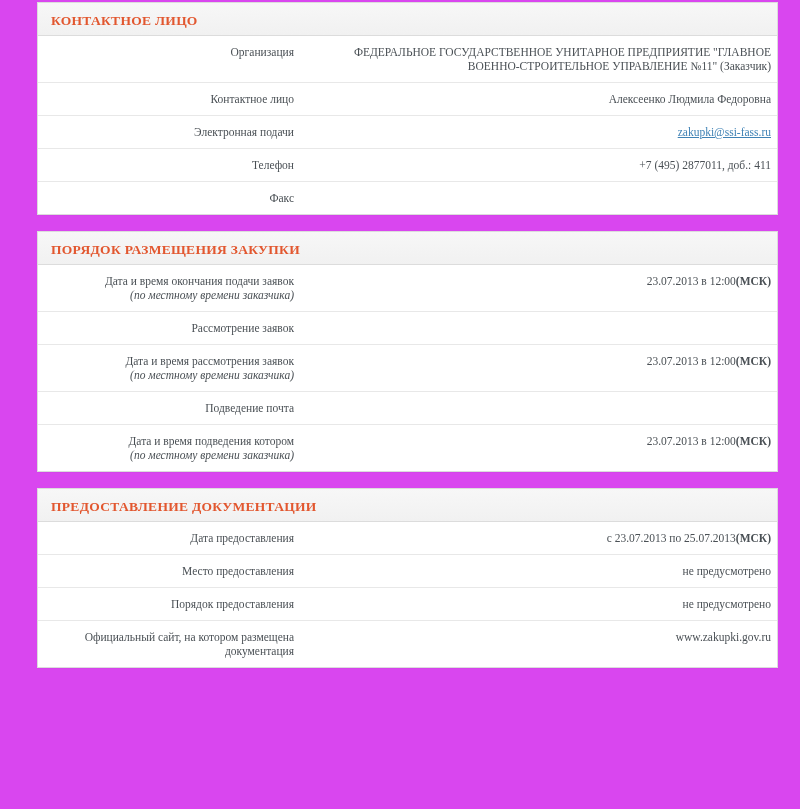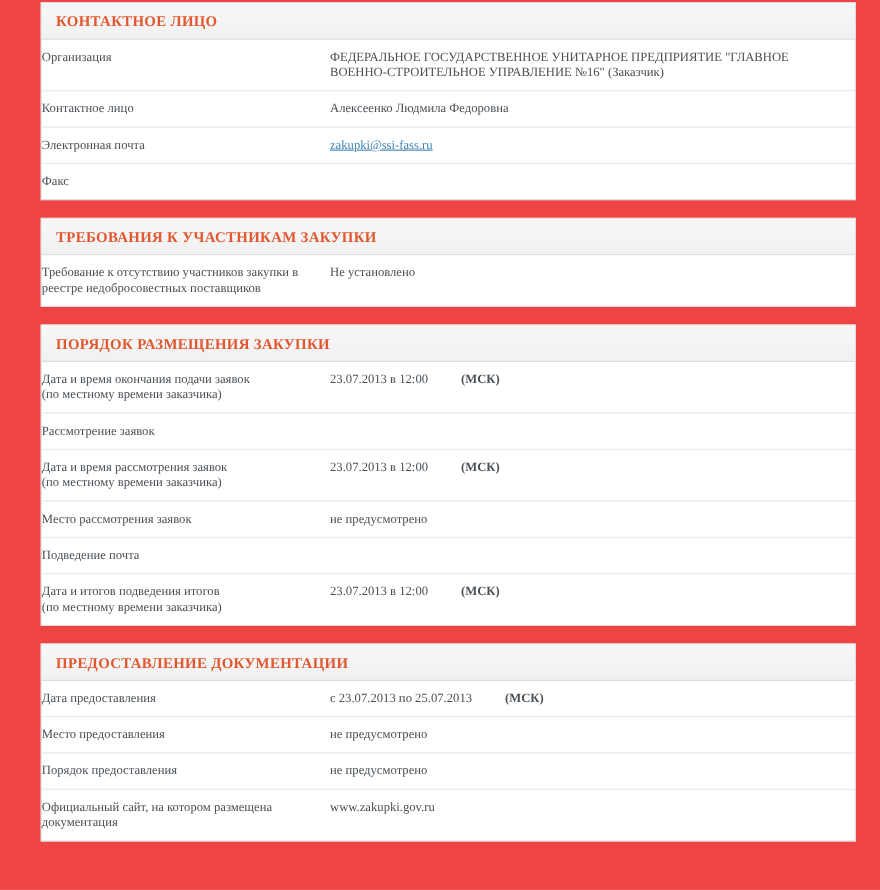--- a/index.html
+++ b/index.html
@@ -11,21 +11,21 @@
   }
   body {
     font-family: "Liberation Serif", "DejaVu Serif", serif;
     color: #3f4448;
     -webkit-font-smoothing: antialiased;
   }
   #page {
     width: 800px;
     height: 809px;
     position: relative;
-    background: #ef4444;
+    background: #d946ef;
     overflow: hidden;
     box-sizing: border-box;
   }
   .panels {
     position: absolute;
     left: 37px;
     top: 2px;
     width: 741px;
   }
   .panel {
@@ -55,83 +55,77 @@
     vertical-align: middle;
     line-height: normal;
   }
   table.rows {
     width: 100%;
     border-collapse: collapse;
     table-layout: fixed;
   }
   table.rows tr {
     border-bottom: 1px solid #e8e8e8;
+    text-align: right;
   }
   table.rows tr:last-child {
     border-bottom: none;
   }
   table.rows td {
     padding: 9px 6px 9px 0;
     font-size: 11.5px;
     line-height: 14px;
     color: #4a5055;
     vertical-align: top;
   }
   td.label {
     width: 256px;
     padding-left: 13px;
     color: #4a5055;
   }
   td.value {
     padding-left: 0;
     color: #4a5055;
   }
-  .sub { display: block; }
-  .bold { font-weight: bold; padding-left: 30px; }
+  .sub { display: block; font-style: italic; }
+  .bold { font-weight: bold; }
   a.maillink {
     color: #3f82b5;
   }
   .value-inner { display: inline-block; }
   .rowtext { white-space: normal; }
 </style>
 </head>
 <body>
 
 <div id="page">
   <div class="panels" id="panels-container">
       <div class="panel">
         <div class="panel-header"><span class="title">КОНТАКТНОЕ ЛИЦО</span></div>
         <table class="rows">
           <tbody>
             <tr>
               <td class="label"><span class="rowtext">Организация</span></td>
-              <td class="value"><span class="value-inner">ФЕДЕРАЛЬНОЕ ГОСУДАРСТВЕННОЕ УНИТАРНОЕ ПРЕДПРИЯТИЕ "ГЛАВНОЕ ВОЕННО-СТРОИТЕЛЬНОЕ УПРАВЛЕНИЕ №16" (Заказчик)</span></td>
+              <td class="value"><span class="value-inner">ФЕДЕРАЛЬНОЕ ГОСУДАРСТВЕННОЕ УНИТАРНОЕ ПРЕДПРИЯТИЕ "ГЛАВНОЕ ВОЕННО-СТРОИТЕЛЬНОЕ УПРАВЛЕНИЕ №11" (Заказчик)</span></td>
             </tr>
             <tr>
               <td class="label"><span class="rowtext">Контактное лицо</span></td>
               <td class="value"><span class="value-inner">Алексеенко Людмила Федоровна</span></td>
             </tr>
             <tr>
-              <td class="label"><span class="rowtext">Электронная почта</span></td>
+              <td class="label"><span class="rowtext">Электронная подачи</span></td>
               <td class="value"><a class="maillink" href="#">zakupki@ssi-fass.ru</a></td>
+            </tr>
+            <tr>
+              <td class="label"><span class="rowtext">Телефон</span></td>
+              <td class="value"><span class="value-inner">+7 (495) 2877011, доб.: 411</span></td>
             </tr>
             <tr>
               <td class="label"><span class="rowtext">Факс</span></td>
               <td class="value"><span class="value-inner"></span></td>
-            </tr>
-          </tbody>
-        </table>
-      </div>
-      <div class="panel">
-        <div class="panel-header"><span class="title">ТРЕБОВАНИЯ К УЧАСТНИКАМ ЗАКУПКИ</span></div>
-        <table class="rows">
-          <tbody>
-            <tr>
-              <td class="label"><span class="rowtext">Требование к отсутствию участников закупки в реестре недобросовестных поставщиков</span></td>
-              <td class="value"><span class="value-inner">Не установлено</span></td>
             </tr>
           </tbody>
         </table>
       </div>
       <div class="panel">
         <div class="panel-header"><span class="title">ПОРЯДОК РАЗМЕЩЕНИЯ ЗАКУПКИ</span></div>
         <table class="rows">
           <tbody>
             <tr>
               <td class="label"><span class="rowtext">Дата и время окончания подачи заявок</span><span class="sub">(по местному времени заказчика)</span></td>
@@ -139,29 +133,25 @@
             </tr>
             <tr>
               <td class="label"><span class="rowtext">Рассмотрение заявок</span></td>
               <td class="value"><span class="value-inner"></span></td>
             </tr>
             <tr>
               <td class="label"><span class="rowtext">Дата и время рассмотрения заявок</span><span class="sub">(по местному времени заказчика)</span></td>
               <td class="value"><span class="value-inner">23.07.2013 в 12:00 </span><span class="bold">(МСК)</span></td>
             </tr>
             <tr>
-              <td class="label"><span class="rowtext">Место рассмотрения заявок</span></td>
-              <td class="value"><span class="value-inner">не предусмотрено</span></td>
-            </tr>
-            <tr>
               <td class="label"><span class="rowtext">Подведение почта</span></td>
               <td class="value"><span class="value-inner"></span></td>
             </tr>
             <tr>
-              <td class="label"><span class="rowtext">Дата и итогов подведения итогов</span><span class="sub">(по местному времени заказчика)</span></td>
+              <td class="label"><span class="rowtext">Дата и время подведения котором</span><span class="sub">(по местному времени заказчика)</span></td>
               <td class="value"><span class="value-inner">23.07.2013 в 12:00 </span><span class="bold">(МСК)</span></td>
             </tr>
           </tbody>
         </table>
       </div>
       <div class="panel">
         <div class="panel-header"><span class="title">ПРЕДОСТАВЛЕНИЕ ДОКУМЕНТАЦИИ</span></div>
         <table class="rows">
           <tbody>
             <tr>

